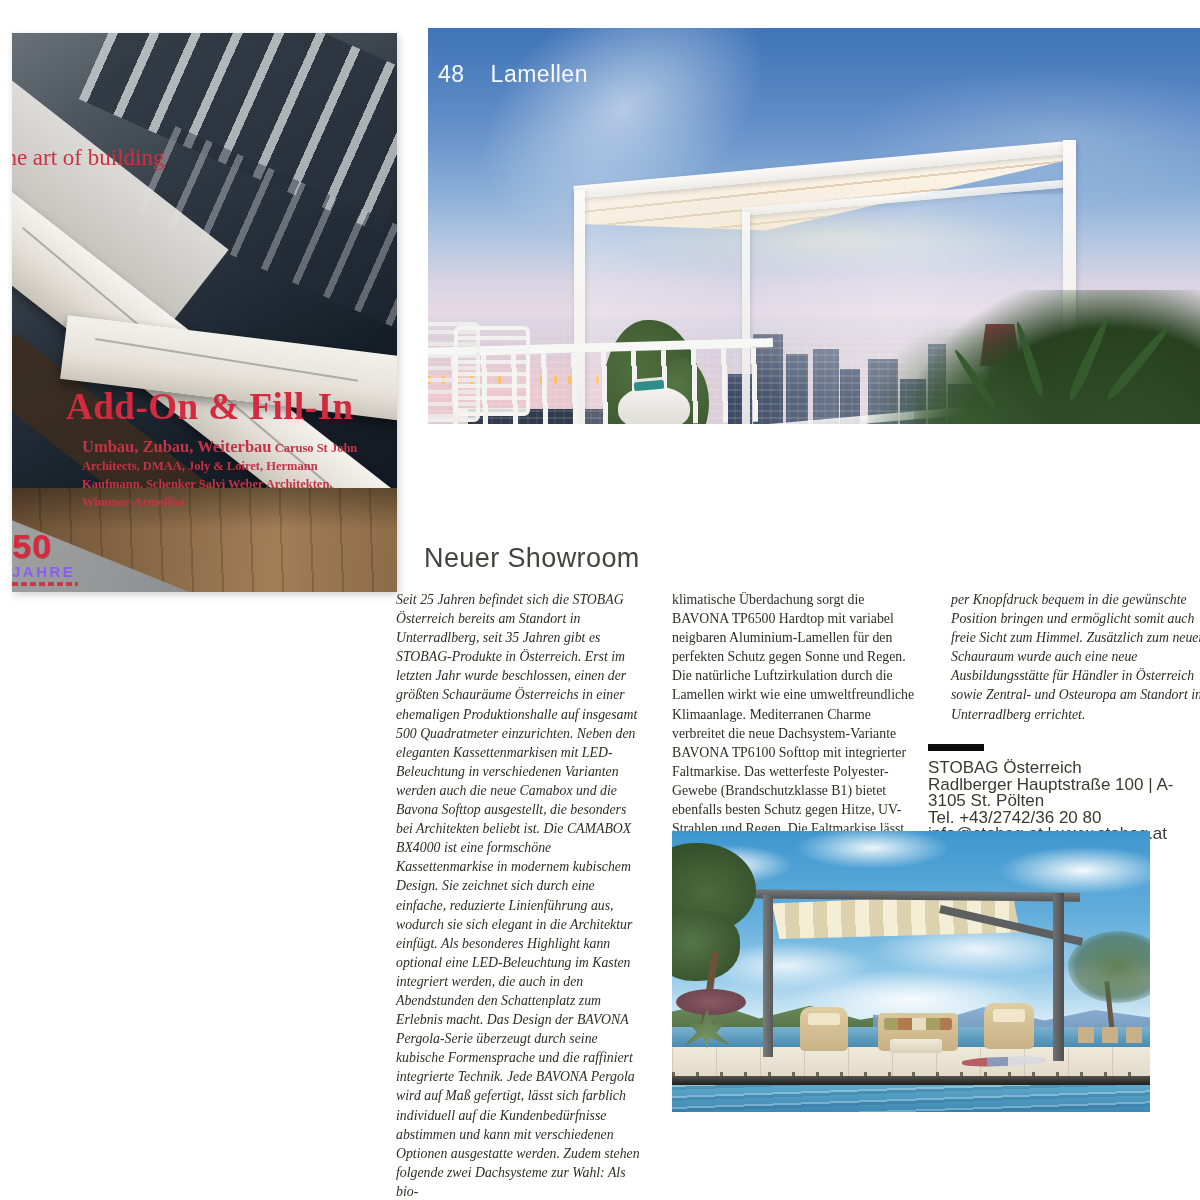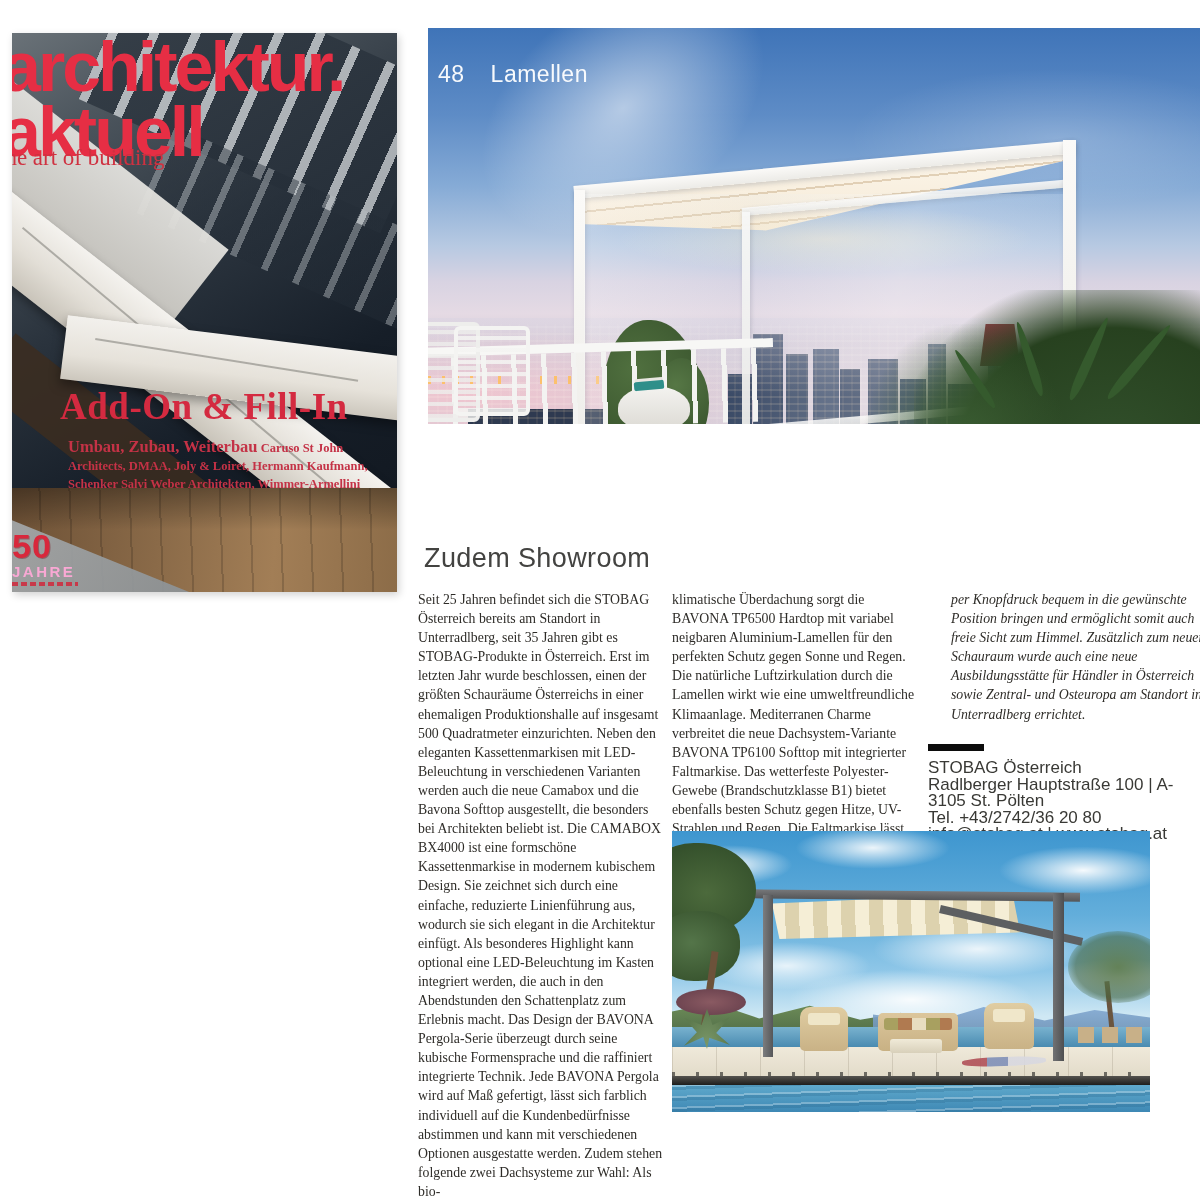--- a/index.html
+++ b/index.html
@@ -14,27 +14,27 @@
   .beam-diag{position:absolute;left:-14px;top:148px;width:600px;height:74px;transform:rotate(38deg);transform-origin:left top;background:linear-gradient(180deg,#f4f2ee,#e2ded6 55%,#c9c4ba);box-shadow:0 4px 10px rgba(0,0,0,.35);}
   .beam-main{position:absolute;left:52px;top:282px;width:380px;height:64px;transform:rotate(7deg);transform-origin:left center;background:linear-gradient(180deg,#f2f0ec,#e6e2da 60%,#ccc7bd);box-shadow:0 5px 12px rgba(0,0,0,.4);}
   .beam-crack{position:absolute;left:8%;top:38%;width:70%;height:2px;background:rgba(60,60,55,.35);transform:rotate(2deg);}
   .cv-brown{position:absolute;left:-50px;top:392px;width:320px;height:64px;transform:rotate(38deg);background:#3c2d20;opacity:.85;}
   .cv-floor{position:absolute;left:0;bottom:0;width:100%;height:104px;background:linear-gradient(95deg,#6d5136 0%,#8a6a48 38%,#a27e56 68%,#8c6c48 100%);}
   .cv-floor:after{content:"";position:absolute;inset:0;background:repeating-linear-gradient(88deg,rgba(0,0,0,.16) 0 2px,transparent 2px 30px),linear-gradient(180deg,rgba(0,0,0,.35),transparent 40%);}
   .cv-wedge{position:absolute;left:0;bottom:0;width:46%;height:92px;background:linear-gradient(120deg,#a6aaac,#8c9296);clip-path:polygon(0 100%,0 22%,100% 100%);opacity:.92;}
 
   .cover-title{position:absolute;left:-10px;top:2px;color:#e62e44;font-size:70px;font-weight:700;letter-spacing:-3px;line-height:.93;font-family:"Liberation Sans",sans-serif;}
   .cover-tagline{position:absolute;left:-13px;top:112px;color:#cf3140;font-size:23px;font-family:"Liberation Serif",serif;}
-  .cover-feature{position:absolute;left:48px;top:352px;width:312px;color:#d42a40;}
+  .cover-feature{position:absolute;left:54px;top:352px;width:312px;color:#d42a40;}
   .feature-title{font-family:"Liberation Serif",serif;font-weight:700;font-size:37px;letter-spacing:.5px;white-space:nowrap;}
-  .feature-sub{margin:7px 0 0 8px;font-family:"Liberation Serif",serif;font-size:12.5px;font-weight:700;line-height:1.42;color:#c43246;}
+  .feature-sub{margin:7px 0 0 16px;font-family:"Liberation Serif",serif;font-size:12.5px;font-weight:700;line-height:1.42;color:#c43246;}
   .feature-sub .lead{font-size:16.5px;}
   .badge{position:absolute;left:0;top:498px;width:120px;}
   .badge-50{color:#d8283c;font-size:34px;font-weight:800;line-height:.9;letter-spacing:1px;font-family:"Liberation Sans",sans-serif;text-shadow:1px 1px 0 rgba(120,10,20,.4);}
-  .badge-jahre{color:#f9a8d4;font-size:15px;font-weight:700;letter-spacing:2.5px;margin-top:1px;}
+  .badge-jahre{color:#8b5cf6;font-size:15px;font-weight:700;letter-spacing:2.5px;margin-top:1px;}
   .badge-sub{width:66px;height:4px;margin-top:2px;background:repeating-linear-gradient(90deg,#c8394a 0 6px,transparent 6px 9px);}
 
   
   .photo1{position:absolute;left:412px;top:12px;width:786px;height:396px;margin:16px;overflow:hidden;background:#6f95c5;}
   .p1-sky{position:absolute;inset:0;background:linear-gradient(180deg,#3f74b8 0%,#5e8cc6 22%,#86abd6 40%,#b7c9e2 55%,#d8d3e2 64%,#e5dae4 72%,#d9cdd8 80%);}
   .p1-wisp{position:absolute;left:30px;top:-30px;width:330px;height:220px;background:radial-gradient(ellipse at 50% 50%,rgba(255,255,255,.55),rgba(255,255,255,0) 68%);transform:rotate(-38deg);}
   .p1-wisp2{position:absolute;left:420px;top:40px;width:420px;height:140px;background:radial-gradient(ellipse,rgba(255,255,255,.22),transparent 70%);}
   .p1-pink{position:absolute;left:0;top:300px;width:340px;height:120px;background:radial-gradient(ellipse at 12% 55%,rgba(241,196,206,.9),rgba(241,196,206,0) 72%);}
   .p1-city{position:absolute;left:0;top:296px;width:100%;height:130px;background-image:
     linear-gradient(#2a3a58,#2a3a58),linear-gradient(#334360,#334360),linear-gradient(#3c4c6a,#3c4c6a),
@@ -99,21 +99,21 @@
   .leaf{position:absolute;background:#355a2d;border-radius:50% 50% 50% 50%/70% 70% 30% 30%;}
   .leaf.l1{right:120px;bottom:20px;width:10px;height:90px;transform:rotate(24deg);}
   .leaf.l2{right:180px;bottom:26px;width:9px;height:78px;transform:rotate(-18deg);}
   .leaf.l3{right:70px;bottom:14px;width:10px;height:96px;transform:rotate(40deg);}
   .leaf.l4{right:235px;bottom:10px;width:8px;height:70px;transform:rotate(-34deg);}
 
   .page-head{position:absolute;left:10px;top:33px;display:flex;gap:26px;color:rgba(255,255,255,.95);font-size:23px;letter-spacing:.5px;}
 
   .article-title{position:absolute;left:424px;top:543px;margin:0;font-size:27px;font-weight:400;letter-spacing:.4px;color:#434341;font-family:"Liberation Sans",sans-serif;}
   .col{position:absolute;top:590px;font-family:"Liberation Serif",serif;font-size:13.8px;line-height:19.1px;color:#2e2c28;text-align:left;}
-  .col1{left:418px;width:247px;}
+  .col1{left:396px;width:247px;font-style:italic;}
   .col2{left:672px;width:248px;}
   .col3{left:951px;width:263px;font-style:italic;}
 
   .contact{position:absolute;left:928px;top:744px;width:263px;font-family:"Liberation Sans",sans-serif;font-size:17px;line-height:16.6px;color:#393935;}
   .contact-bar{width:56px;height:7px;background:#0c0c0c;margin-bottom:9px;}
 
   .photo2{position:absolute;left:672px;top:831px;width:478px;height:281px;margin:0;overflow:hidden;background:#7fc0e4;}
   .p2-sky{position:absolute;inset:0;background:linear-gradient(180deg,#3e96cf 0%,#63aedb 30%,#8fc7e8 50%,#cfe8f4 66%);}
   .p2-clouds{position:absolute;inset:0;background-image:
     radial-gradient(ellipse 90px 28px at 12% 12%,rgba(255,255,255,.95),transparent 70%),
@@ -167,24 +167,20 @@
     <div class="beam-diag">
         <div class="beam-crack"></div>
       </div>
     <div class="cv-brown"></div>
     <div class="beam-main">
         <div class="beam-crack"></div>
       </div>
     <div class="cv-floor"></div>
     <div class="cv-wedge"></div>
 
-    <div class="cover-title">
-      <div>architektur.</div>
-      <div>aktuell</div>
-    </div>
     <div class="cover-tagline">the art of building</div>
 
     <div class="cover-feature">
       <div class="feature-title">Add-On &amp; Fill-In</div>
       <p class="feature-sub"><span class="lead">Umbau, Zubau, Weiterbau</span> <span>Caruso St John Architects, DMAA, Joly &amp; Loiret, Hermann Kaufmann, Schenker Salvi Weber Architekten, Wimmer-Armellini</span></p>
     </div>
 
     <div class="badge">
       <div class="badge-50">50</div>
       <div class="badge-jahre">JAHRE</div>
@@ -248,21 +244,21 @@
     <div class="fg-chair1"></div>
     <div class="fg-stool"></div>
     <div class="fg-book"></div>
 
     <div class="page-head">
       <span>48</span>
       <span>Lamellen</span>
     </div>
   </figure>
 
-  <h1 class="article-title">Zudem Showroom</h1>
+  <h1 class="article-title">Neuer Showroom</h1>
   <div class="col col1">Seit 25 Jahren befindet sich die STOBAG Österreich bereits am Standort in Unterradlberg, seit 35 Jahren gibt es STOBAG-Produkte in Österreich. Erst im letzten Jahr wurde beschlossen, einen der größten Schauräume Österreichs in einer ehemaligen Produktionshalle auf insgesamt 500 Quadratmeter einzurichten. Neben den eleganten Kassettenmarkisen mit LED-Beleuchtung in verschiedenen Varianten werden auch die neue Camabox und die Bavona Softtop ausgestellt, die besonders bei Architekten beliebt ist. Die CAMABOX BX4000 ist eine formschöne Kassettenmarkise in modernem kubischem Design. Sie zeichnet sich durch eine einfache, reduzierte Linienführung aus, wodurch sie sich elegant in die Architektur einfügt. Als besonderes Highlight kann optional eine LED-Beleuchtung im Kasten integriert werden, die auch in den Abendstunden den Schattenplatz zum Erlebnis macht. Das Design der BAVONA Pergola-Serie überzeugt durch seine kubische Formensprache und die raffiniert integrierte Technik. Jede BAVONA Pergola wird auf Maß gefertigt, lässt sich farblich individuell auf die Kundenbedürfnisse abstimmen und kann mit verschiedenen Optionen ausgestatte werden. Zudem stehen folgende zwei Dachsysteme zur Wahl: Als bio-</div>
   <div class="col col2">klimatische Überdachung sorgt die BAVONA TP6500 Hardtop mit variabel neigbaren Aluminium-Lamellen für den perfekten Schutz gegen Sonne und Regen. Die natürliche Luftzirkulation durch die Lamellen wirkt wie eine umweltfreundliche Klimaanlage. Mediterranen Charme verbreitet die neue Dachsystem-Variante BAVONA TP6100 Softtop mit integrierter Faltmarkise. Das wetterfeste Polyester-Gewebe (Brandschutzklasse B1) bietet ebenfalls besten Schutz gegen Hitze, UV-Strahlen und Regen. Die Faltmarkise lässt sich</div>
   <div class="col col3">per Knopfdruck bequem in die gewünschte Position bringen und ermöglicht somit auch freie Sicht zum Himmel. Zusätzlich zum neuen Schauraum wurde auch eine neue Ausbildungsstätte für Händler in Österreich sowie Zentral- und Osteuropa am Standort in Unterradlberg errichtet.</div>
 
   <div class="contact">
     <div class="contact-bar"></div>
     <div>STOBAG Österreich</div>
     <div>Radlberger Hauptstraße 100 | A-3105 St. Pölten</div>
     <div>Tel. +43/2742/36 20 80</div>
     <div>info@stobag.at | www.stobag.at</div>

